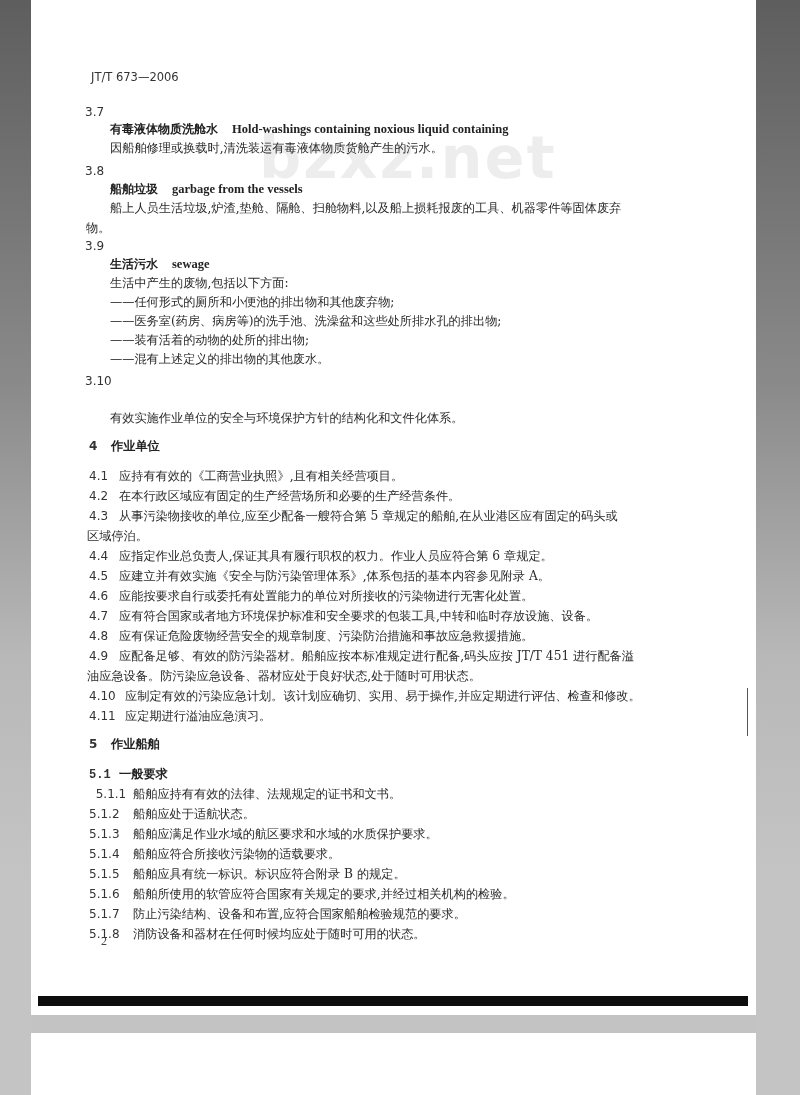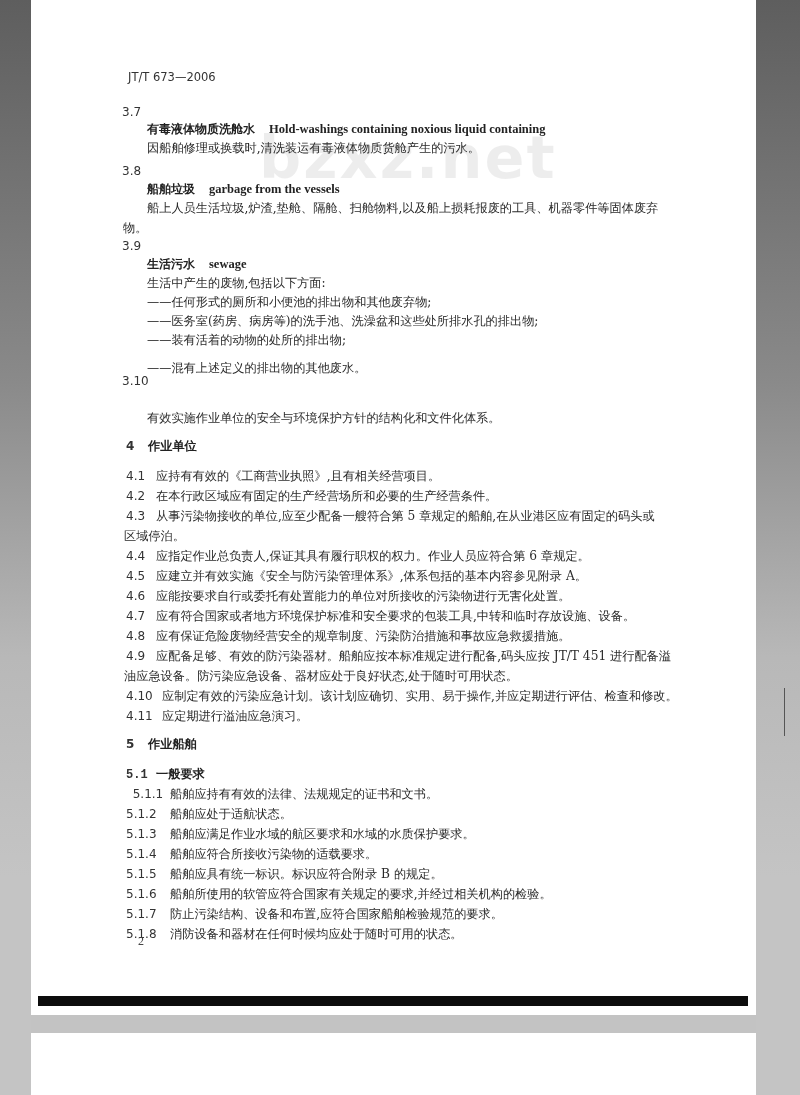--- a/index.html
+++ b/index.html
@@ -27,21 +27,21 @@
   }
   .bottom-bar {
     position: absolute; left: 7px; top: 996px; width: 710px; height: 10px; background: #0d0d0d;
   }
   .watermark {
     position: absolute; left: 228px; top: 128px;
     font-family: "DejaVu Sans", "Liberation Sans", sans-serif;
     font-weight: bold; font-size: 59px; letter-spacing: 2px;
     color: rgba(0,0,0,0.07); line-height: 1; pointer-events: none; z-index: 0;
   }
-  .content { position: absolute; left: 0; top: 0; width: 609px; height: 1000px; z-index: 1; margin-left: 37px; }
+  .content { position: absolute; left: 0; top: 0; width: 609px; height: 1000px; z-index: 1; }
   .line { position: absolute; font-size: 12.2px; white-space: nowrap; line-height: 16px; }
   .num { font-family: "DejaVu Sans", "Liberation Sans", sans-serif; font-size: 12px; color: #333; }
   .term { font-weight: bold; font-size: 12px; color: #222; }
   .en { font-family: "Liberation Serif", "DejaVu Serif", serif; font-weight: bold; font-size: 12.5px; margin-left: 14px; }
   .body-text { color: #2a2a2a; font-size: 12.2px; }
   .header-code { font-family: "DejaVu Sans", "Liberation Sans", sans-serif; font-size: 11.5px; color: #333; }
   .heading { font-weight: bold; }
   .clause-num { font-family: "DejaVu Sans", "Liberation Sans", sans-serif; font-size: 12px; color: #333; display: inline-block; }
   .page-num { font-family: "Liberation Serif", serif; font-size: 12px; color: #444; }
   .margin-mark { position: absolute; left: 716px; width: 1px; background: #555; }
@@ -72,21 +72,21 @@
     <div class="line body-text" style="left:55px; top:220px;">物。</div>
 
     <div class="line num" style="left:54px; top:238px;">3.9</div>
     <div class="line" style="left:79px; top:256px;">
       <span class="term">生活污水</span><span class="en">sewage</span>
     </div>
     <div class="line body-text" style="left:79px; top:275px;">生活中产生的废物,包括以下方面:</div>
     <div class="line body-text" style="left:79px; top:294px;">——任何形式的厕所和小便池的排出物和其他废弃物;</div>
     <div class="line body-text" style="left:79px; top:313px;">——医务室(药房、病房等)的洗手池、洗澡盆和这些处所排水孔的排出物;</div>
     <div class="line body-text" style="left:79px; top:332px;">——装有活着的动物的处所的排出物;</div>
-    <div class="line body-text" style="left:79px; top:360px;">——混有上述定义的排出物的其他废水。</div>
+    <div class="line body-text" style="left:79px; top:351px;">——混有上述定义的排出物的其他废水。</div>
 
     <div class="line num" style="left:54px; top:373px;">3.10</div>
     <div class="line body-text" style="left:79px; top:410px;">有效实施作业单位的安全与环境保护方针的结构化和文件化体系。</div>
 
     <div class="line heading" style="left:58px; top:438px;">
       <span class="clause-num" style="width:22px;">4</span><span>作业单位</span>
     </div>
 
     <div class="line body-text" style="left:58px; top:468px;"><span class="clause-num" style="width:30px;">4.1</span><span>应持有有效的《工商营业执照》,且有相关经营项目。</span></div>
     <div class="line body-text" style="left:58px; top:488px;"><span class="clause-num" style="width:30px;">4.2</span><span>在本行政区域应有固定的生产经营场所和必要的生产经营条件。</span></div>

